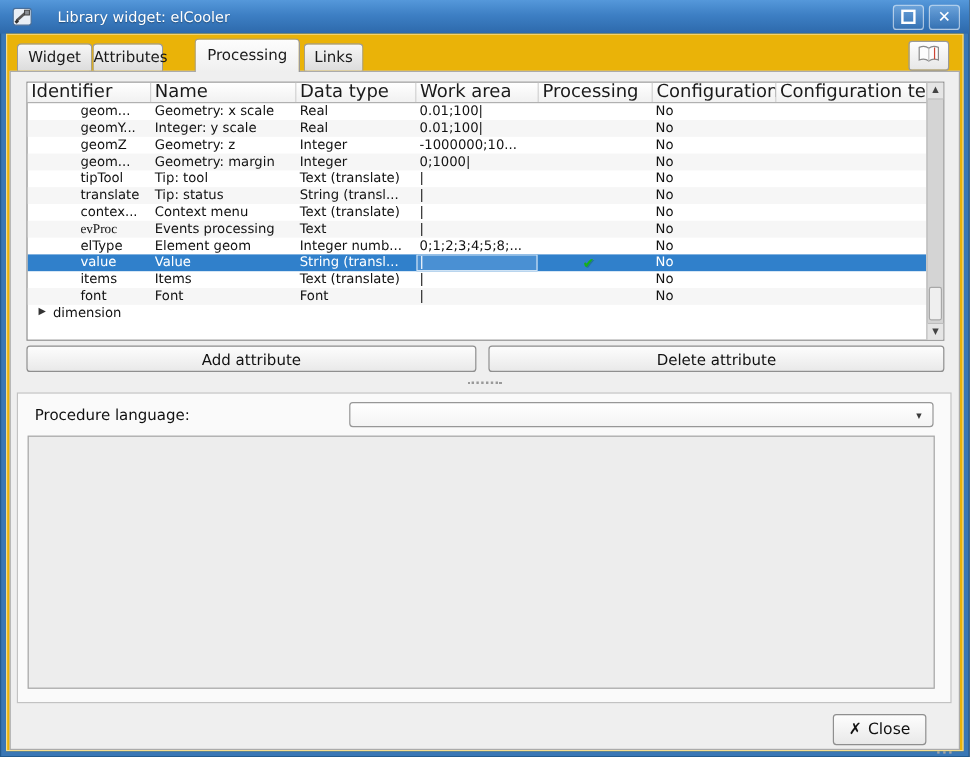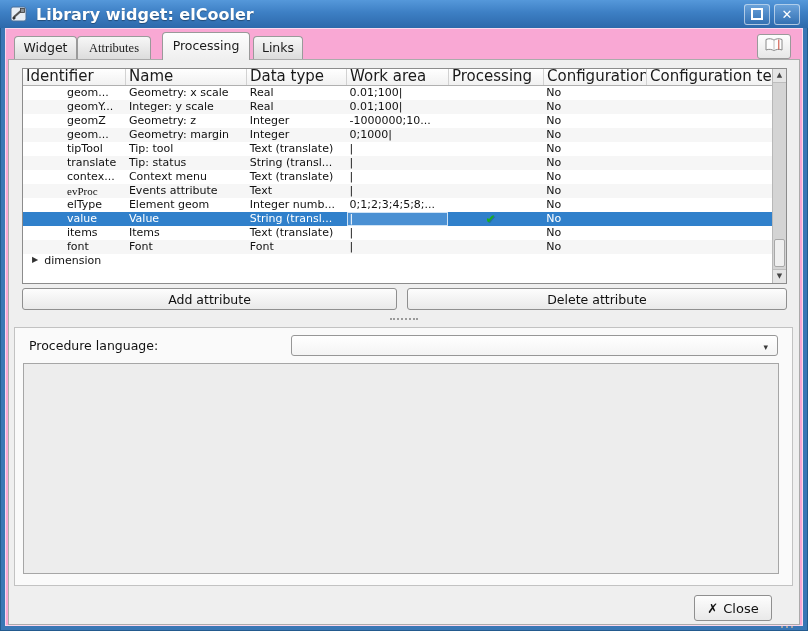--- a/index.html
+++ b/index.html
@@ -1,29 +1,29 @@
 <!DOCTYPE html>
 <html><head>
 <meta charset="utf-8">
 <style>
   html,body{margin:0;padding:0;background:#555;font-family:"DejaVu Sans","Liberation Sans",sans-serif;}
   .window{position:relative;width:808px;height:631px;background:#3a77b5;box-shadow:inset 0 0 0 1px #235a8e;overflow:hidden;}
   
   .titlebar{position:absolute;top:0;left:0;right:0;height:28px;
     background:linear-gradient(#5598da,#3d7fc4 45%,#2d69ab);display:flex;align-items:center;}
   .win-icon{width:18px;height:16px;margin-left:10px;display:inline-block;}
-  .title-text{color:#fff;font-weight:bold;font-size:16px;margin-left:8px;text-shadow:0 1px 1px rgba(0,0,0,.35);flex:1;
+  .title-text{color:#fff;font-weight:normal;font-size:12px;margin-left:20px;text-shadow:0 1px 1px rgba(0,0,0,.35);flex:1;
     white-space:nowrap;overflow:hidden;}
   .tb-btn{width:24px;height:19px;margin-right:4px;border:1px solid rgba(255,255,255,.55);border-radius:3px;
     background:linear-gradient(rgba(255,255,255,.18),rgba(255,255,255,.02));display:flex;align-items:center;justify-content:center;cursor:pointer;}
   .tb-btn:last-child{margin-right:8px;}
   .max-glyph{width:8px;height:8px;border:2px solid #fff;display:inline-block;}
   .x-glyph{color:#fff;font-weight:bold;font-size:13px;line-height:13px;}
   
-  .content{position:absolute;top:28px;left:5px;width:798px;height:598px;background:#f9a8d4;
+  .content{position:absolute;top:28px;left:5px;width:798px;height:598px;background:#eab308;
     box-shadow:inset 0 0 0 1px rgba(255,255,255,.55);}
   
   .tab{position:absolute;z-index:3;box-sizing:border-box;border:1px solid #9a9a9a;border-bottom:none;
     border-radius:4px 4px 0 0;font-size:12.5px;color:#1a1a1a;text-align:center;cursor:pointer;
     background:linear-gradient(#f7f7f7,#dcdcdc);line-height:22px;top:8px;height:23px;}
   .tab.active{top:4px;height:28px;line-height:26px;background:linear-gradient(#fdfdfd,#efefef);z-index:5;}
   .help-btn{position:absolute;left:752px;top:6px;width:34px;height:25px;box-sizing:border-box;border:1px solid #9a9a9a;
     border-radius:3px;background:linear-gradient(#fdfdfd,#e7e7e7);display:flex;align-items:center;justify-content:center;cursor:pointer;z-index:6;}
   
   .pane{position:absolute;left:3px;top:31px;width:792px;height:566px;box-sizing:border-box;border:1px solid #ababab;background:#efefef;z-index:1;}
@@ -88,21 +88,21 @@
       <span class="max-glyph"></span>
     </span>
     <span class="tb-btn">
       <span class="x-glyph">✕</span>
     </span>
   </div>
 
   <div class="content">
 
     <div class="tab" style="left:9px;width:63px;">Widget</div>
-    <div class="tab" style="left:72px;width:74px;font-family:Liberation Serif, serif;">Attributes</div>
+    <div class="tab" style="left:72px;width:59px;">Attributes</div>
     <div class="tab active" style="left:157px;width:88px;">Processing</div>
     <div class="tab" style="left:248px;width:50px;">Links</div>
 
     <div class="help-btn">
       <span>
         <svg width="20" height="16" viewBox="0 0 20 16">
           <path d="M2 2.5 C5 1.2, 8 1.6, 10 3.2 C12 1.6, 15 1.2, 18 2.5 L18 13 C15 11.8, 12 12.3, 10 13.8 C8 12.3, 5 11.8, 2 13 Z" fill="#fdfdfd" stroke="#8a8a8a"></path>
           <line x1="10" y1="3.2" x2="10" y2="13.8" stroke="#c0c0c0"></line>
           <line x1="14.8" y1="2.6" x2="14.8" y2="12.4" stroke="#cc4433"></line>
         </svg>
@@ -180,21 +180,21 @@
             <div class="cell ident" style="width: 103px;">contex...</div>
             <div class="cell" style="width: 121px;">Context menu</div>
             <div class="cell" style="width: 100px;">Text (translate)</div>
             <div class="cell" style="width: 102px;">|</div>
             <div class="cell" style="width: 95px;"></div>
             <div class="cell" style="width: 103px;">No</div>
             <div class="cell" style="width: 126px;"></div>
           </div>
           <div class="row alt">
             <div class="cell ident" style="width: 103px; font-family: Liberation Serif, serif;">evProc</div>
-            <div class="cell" style="width: 121px;">Events attribute</div>
+            <div class="cell" style="width: 121px;">Events processing</div>
             <div class="cell" style="width: 100px;">Text</div>
             <div class="cell" style="width: 102px;">|</div>
             <div class="cell" style="width: 95px;"></div>
             <div class="cell" style="width: 103px;">No</div>
             <div class="cell" style="width: 126px;"></div>
           </div>
           <div class="row">
             <div class="cell ident" style="width: 103px;">elType</div>
             <div class="cell" style="width: 121px;">Element geom</div>
             <div class="cell" style="width: 100px;">Integer numb...</div>

